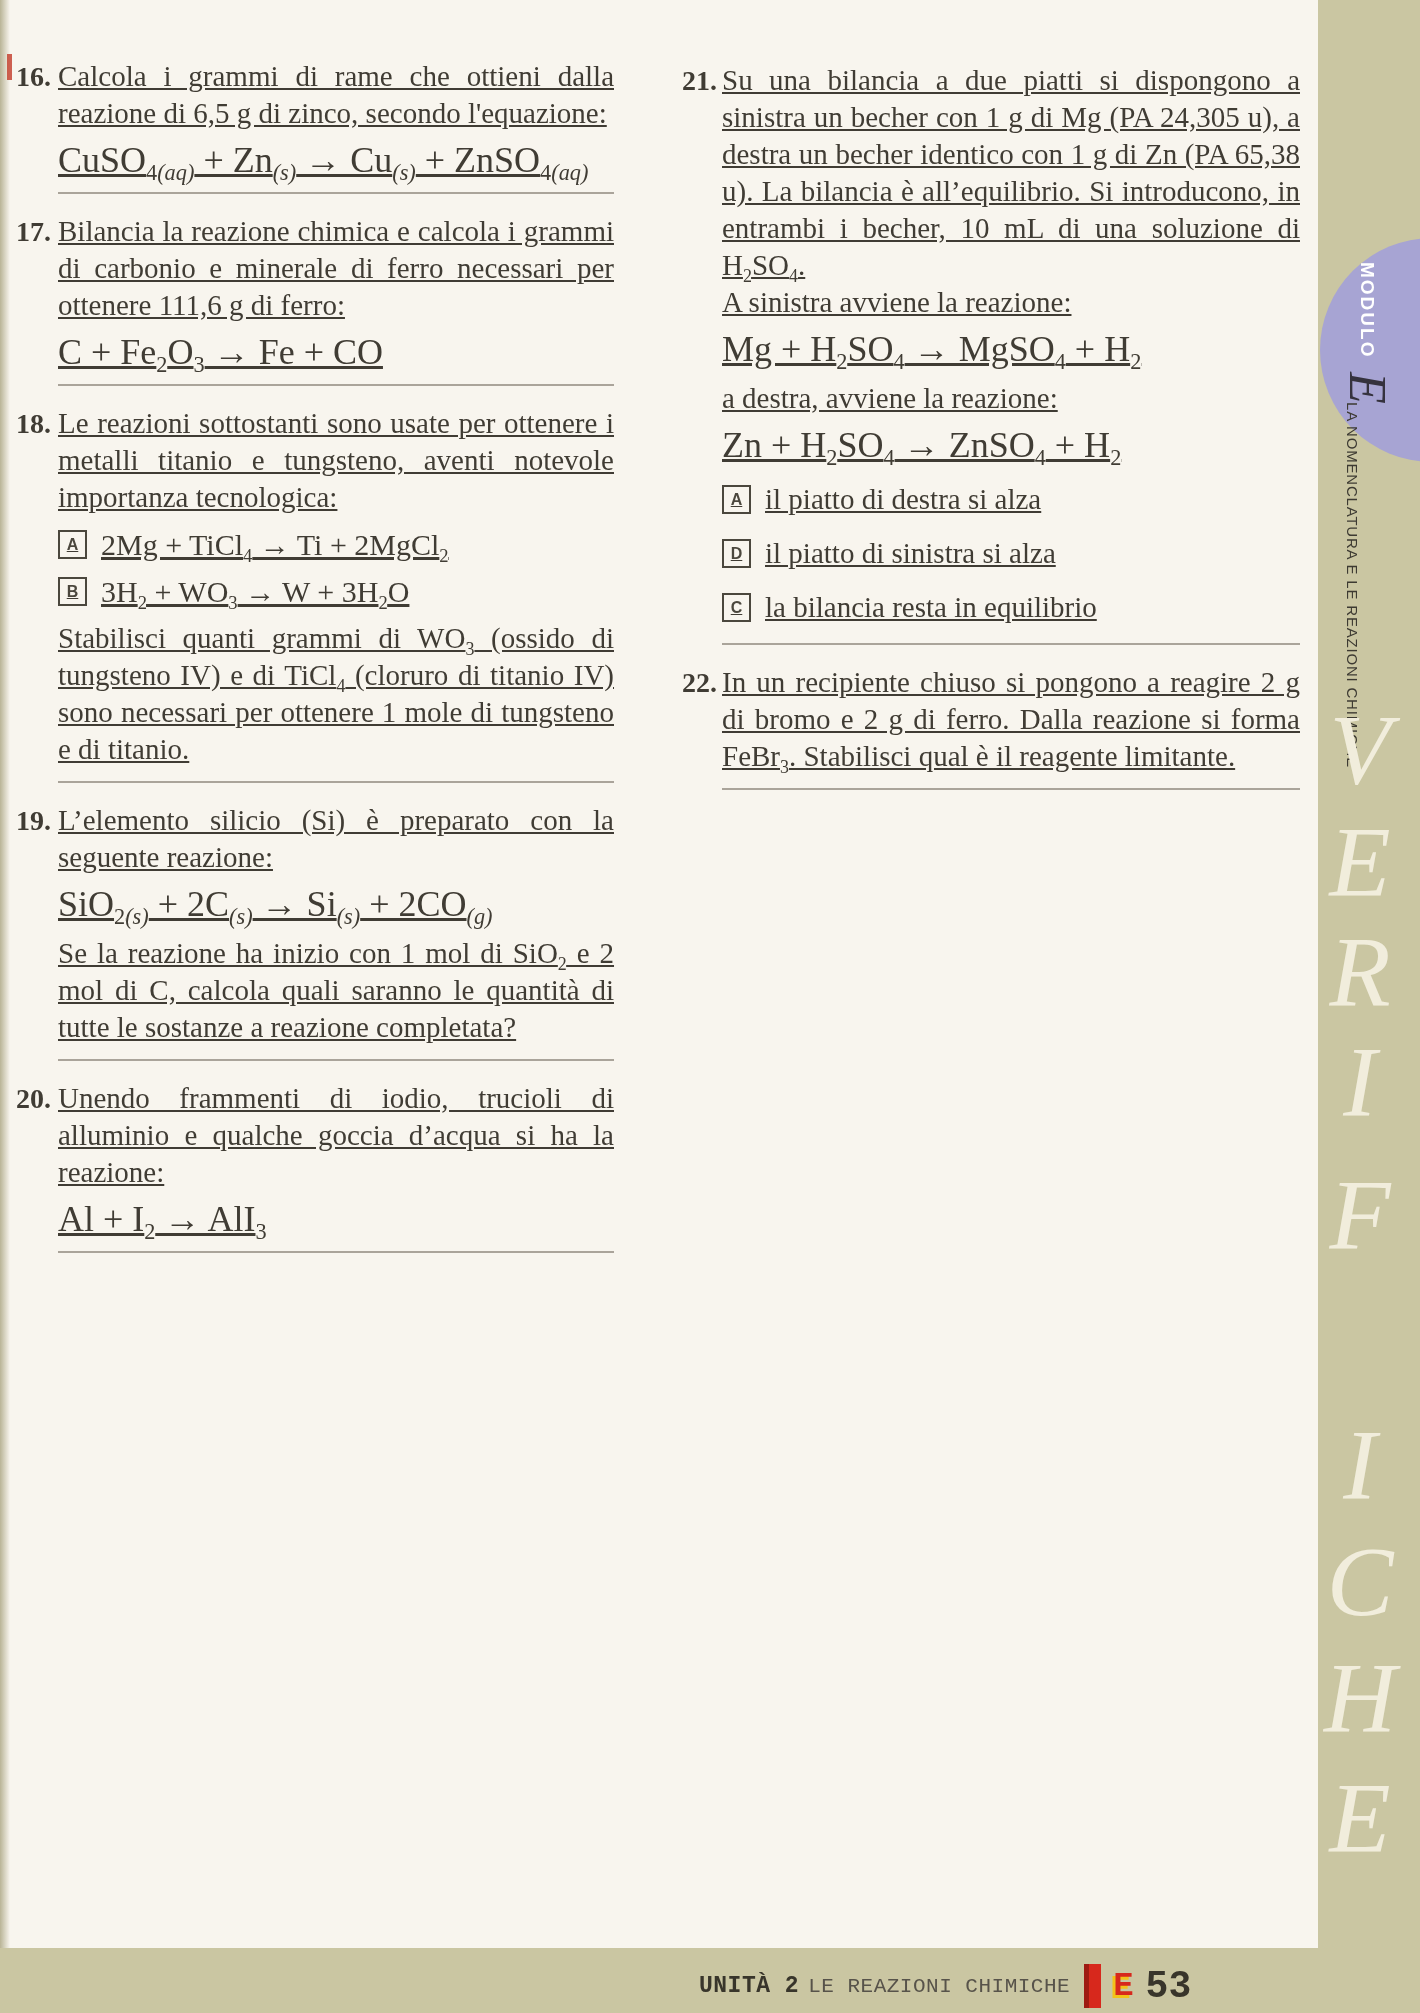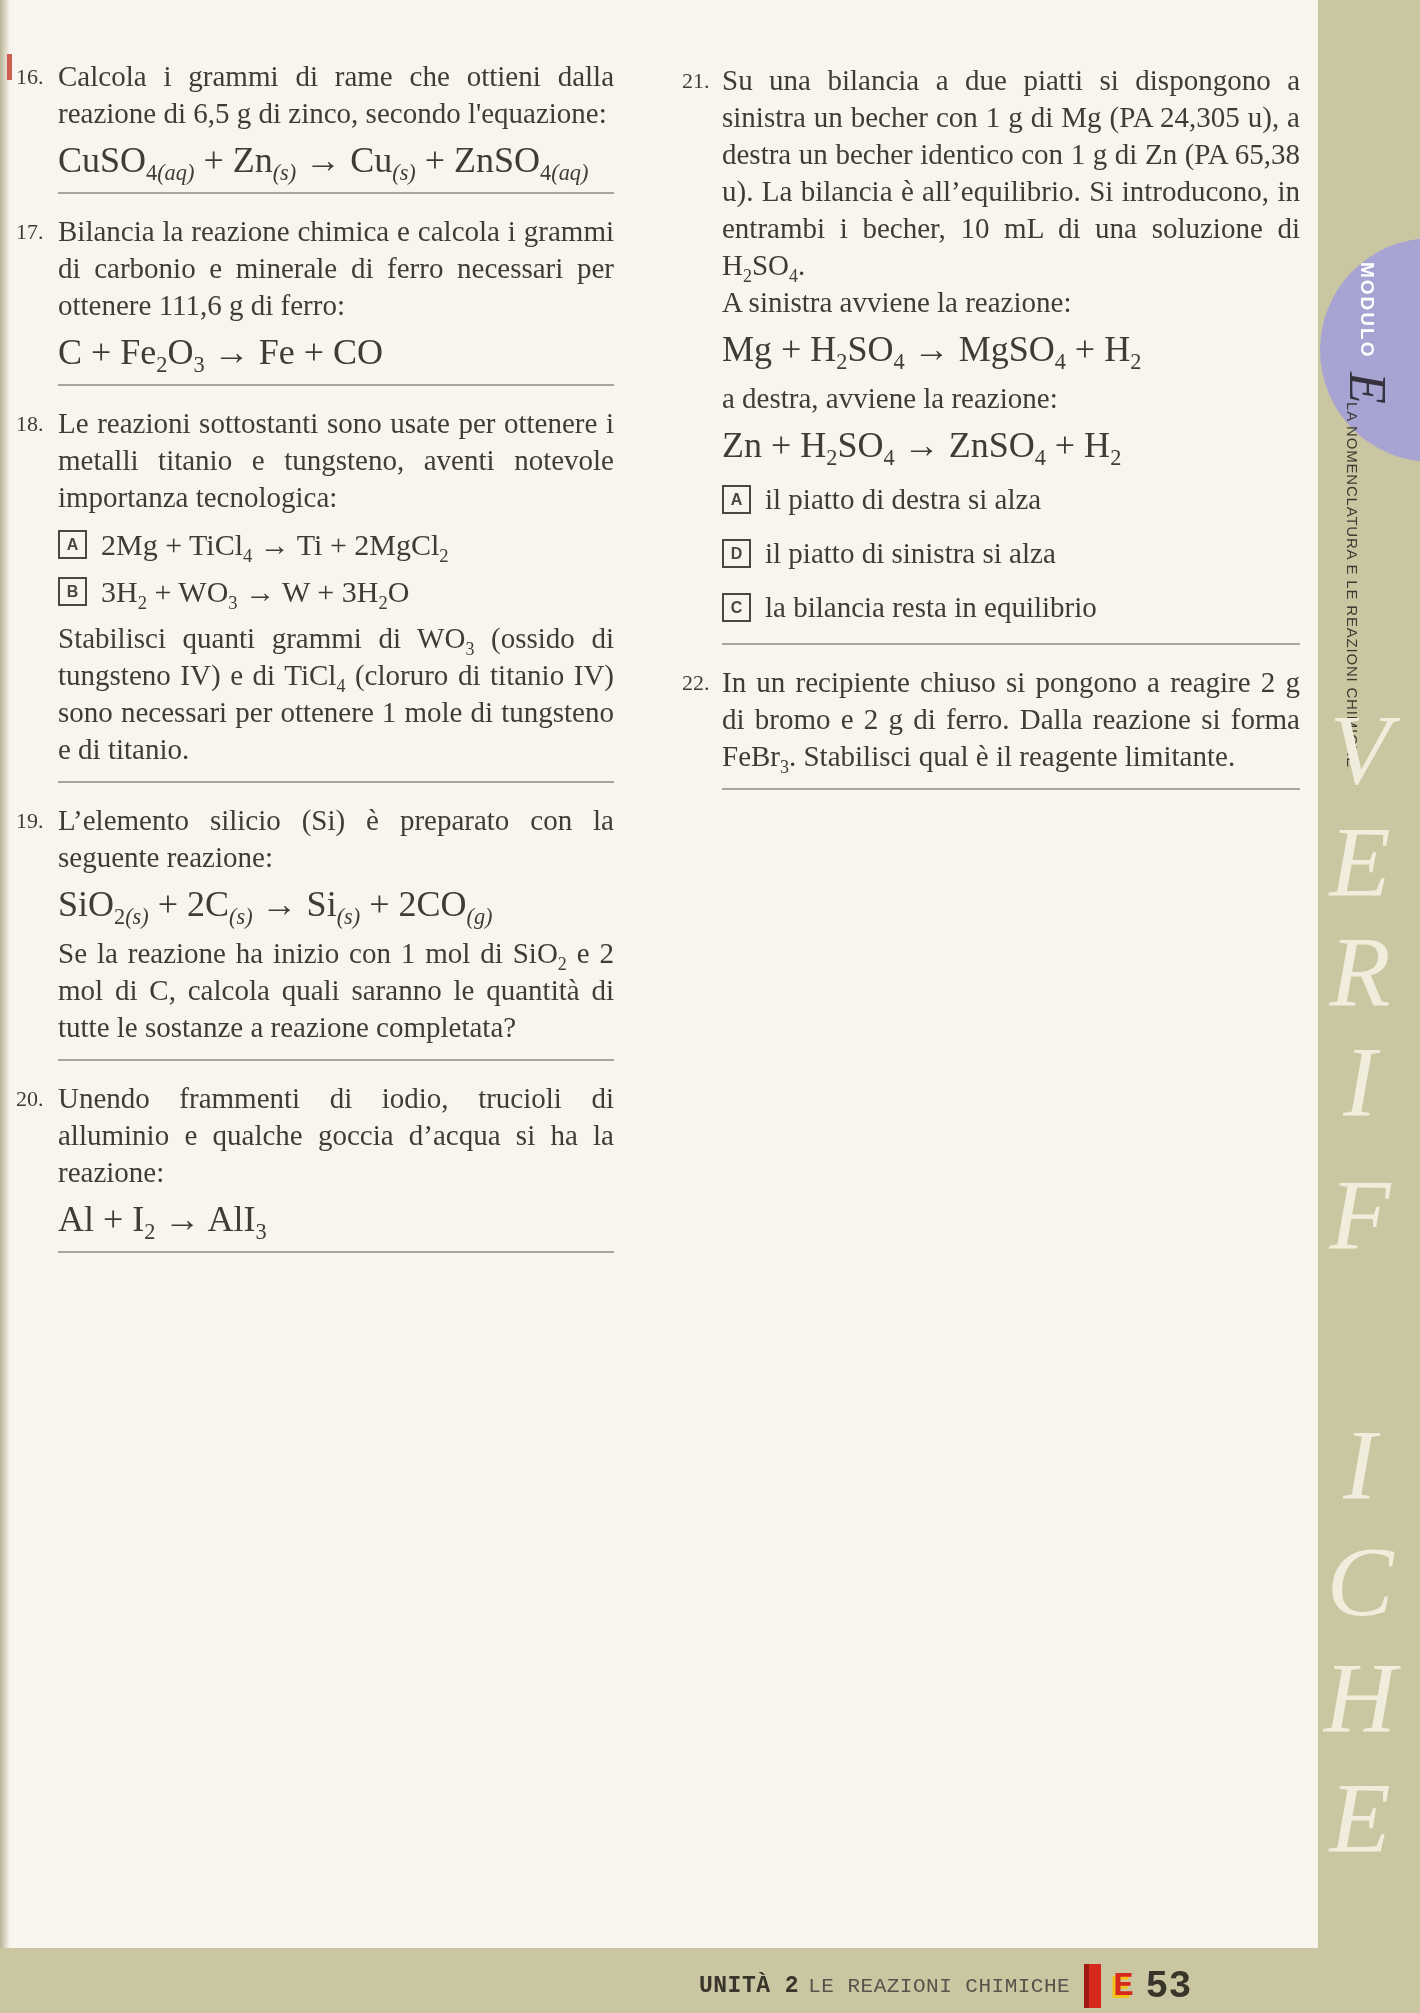--- a/index.html
+++ b/index.html
@@ -28,22 +28,22 @@
   .watermark-letter{position:absolute;left:1300px;width:120px;text-align:center;
     font-family:"Liberation Serif",serif;font-style:italic;font-size:100px;line-height:1;
     color:var(--watermark,#f1eddc);}
 
   
   .col{position:absolute;top:58px;}
   .col-left{left:16px;width:598px;}
   .col-right{left:682px;top:62px;width:618px;}
   .exercise{display:grid;grid-template-columns:42px 1fr;}
   .col-right .exercise{grid-template-columns:40px 1fr;}
-  .ex-num{font-weight:normal;font-size:22px;line-height:37px;}
-  .ex-body{min-width:0;}
+  .ex-num{font-weight:bold;font-size:28px;line-height:37px;}
+  .ex-body{min-width:0;text-decoration:underline;}
   .ex-p{margin:0;font-size:29px;line-height:37px;text-align:justify;}
   .ex-eq{margin:10px 0 12px;font-size:36px;line-height:37px;}
   sub{font-size:62%;line-height:0;}
   .ex-opt{margin:10px 0;font-size:29px;line-height:37px;display:flex;align-items:baseline;}
   .ex-opt .ex-eqline{font-size:30px;}
   .col-right .ex-opt{margin:17px 0;}
   .opt-box{flex:0 0 auto;display:inline-flex;align-items:center;justify-content:center;
     width:25px;height:25px;border:2px solid #4b473d;margin-right:14px;align-self:center;
     font-family:"Liberation Sans",sans-serif;font-size:16px;font-weight:bold;color:#4b473d;}
   .ex-rule{border:0;border-top:2px solid var(--rule,#aaa49a);margin:13px 0 19px;}

